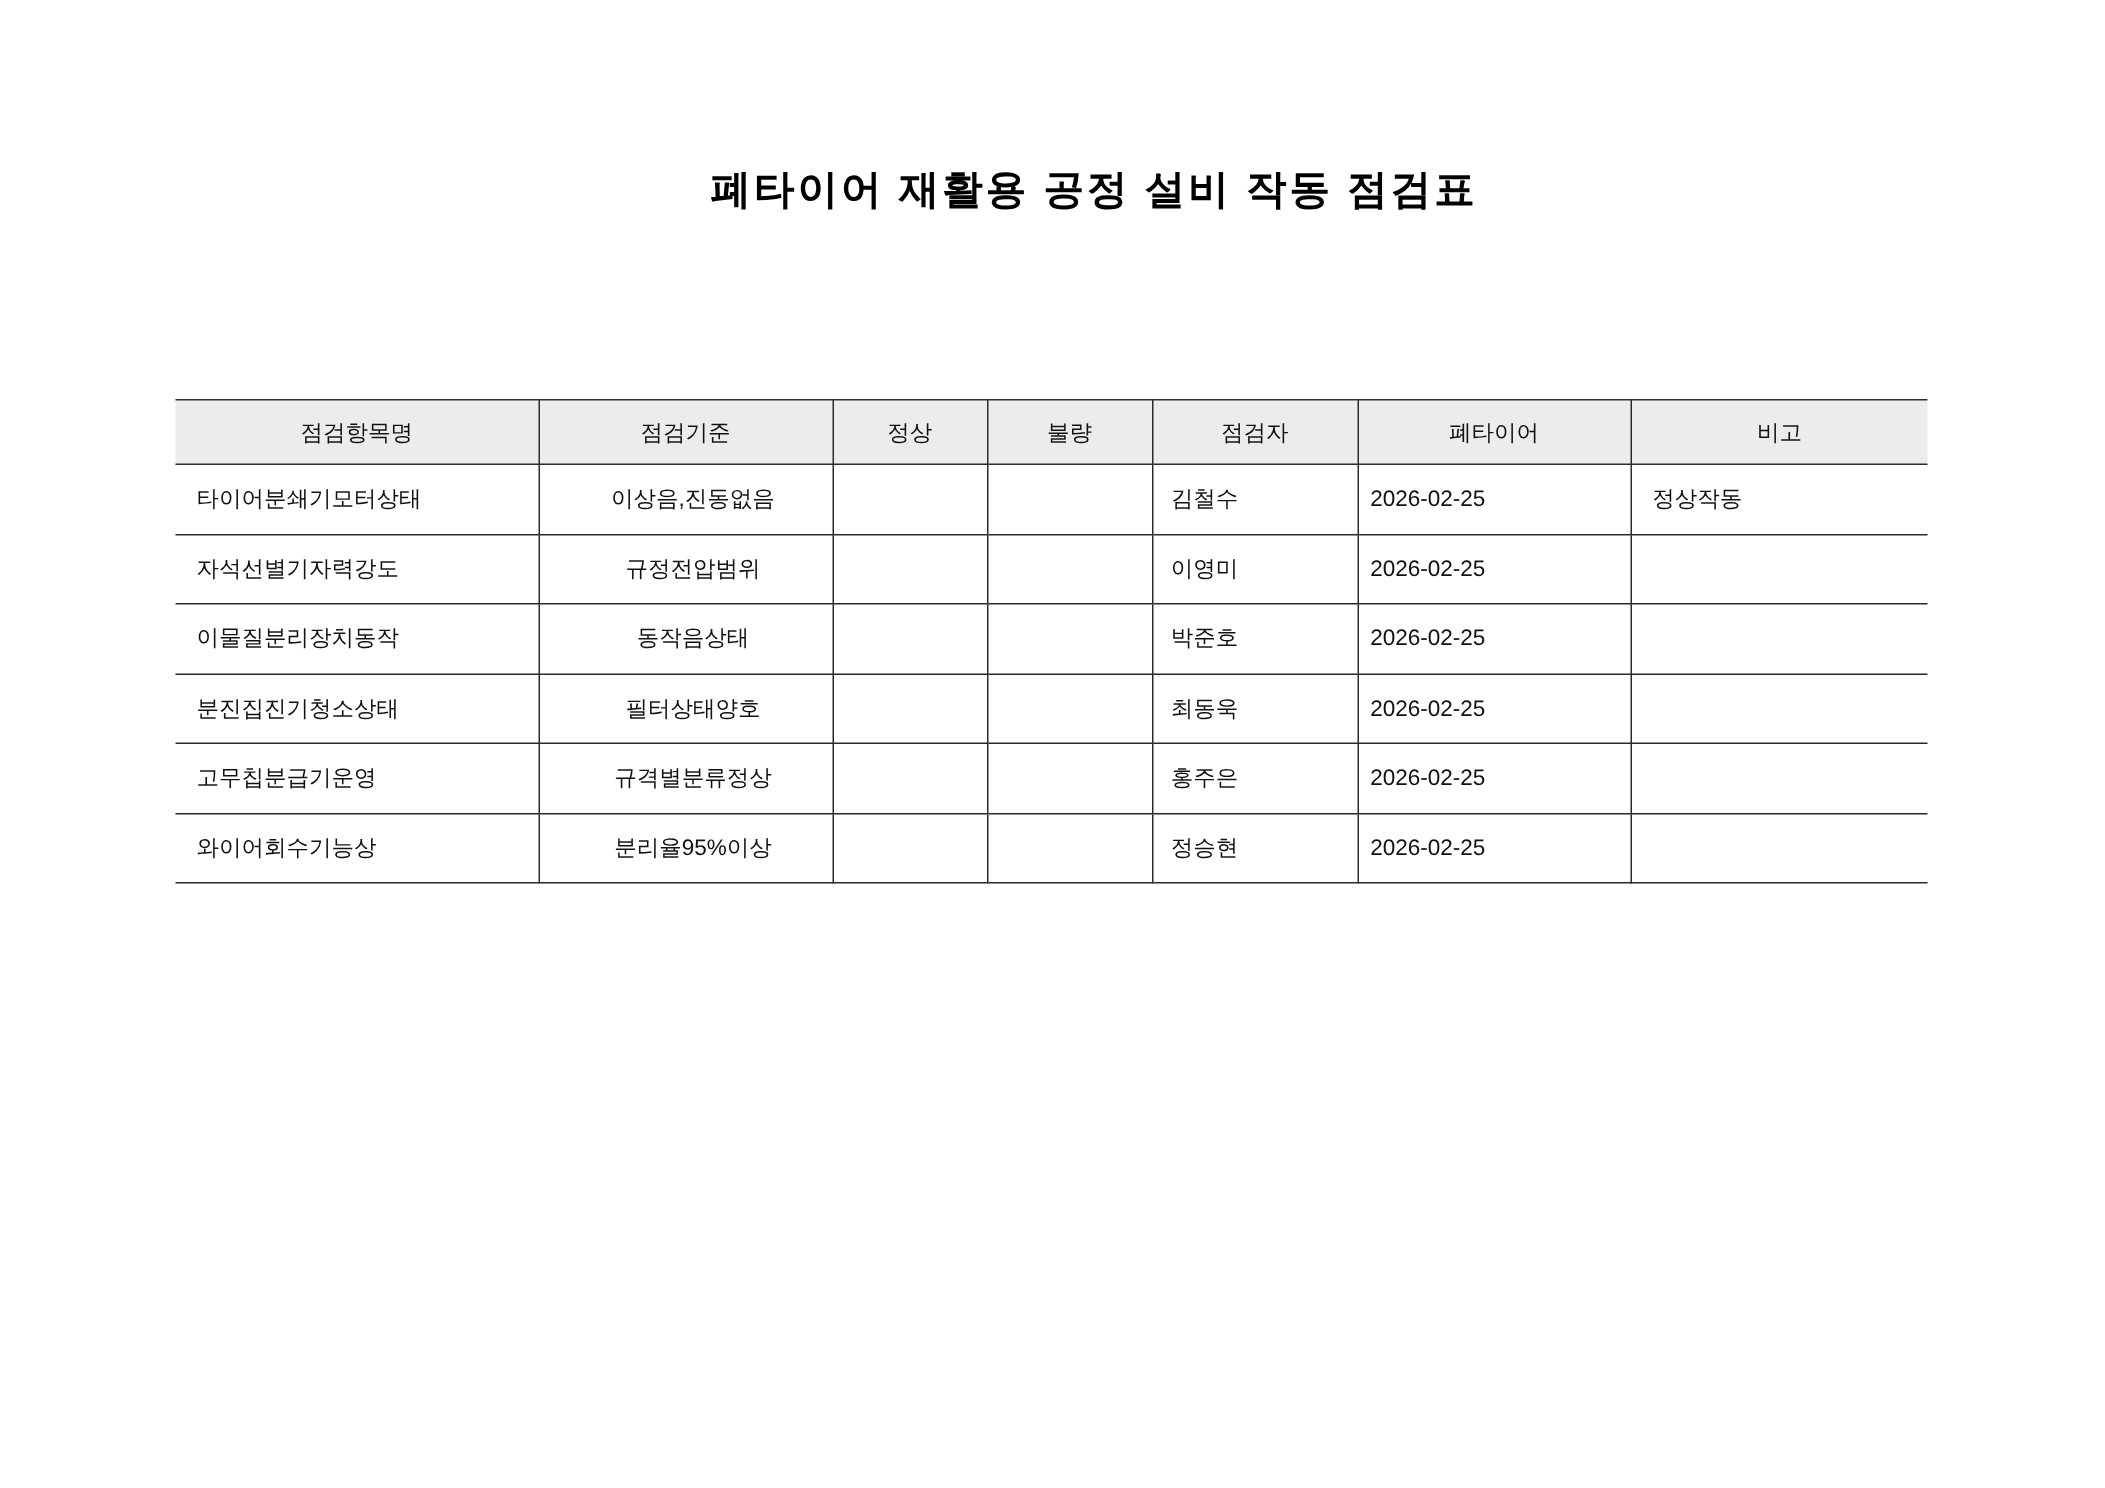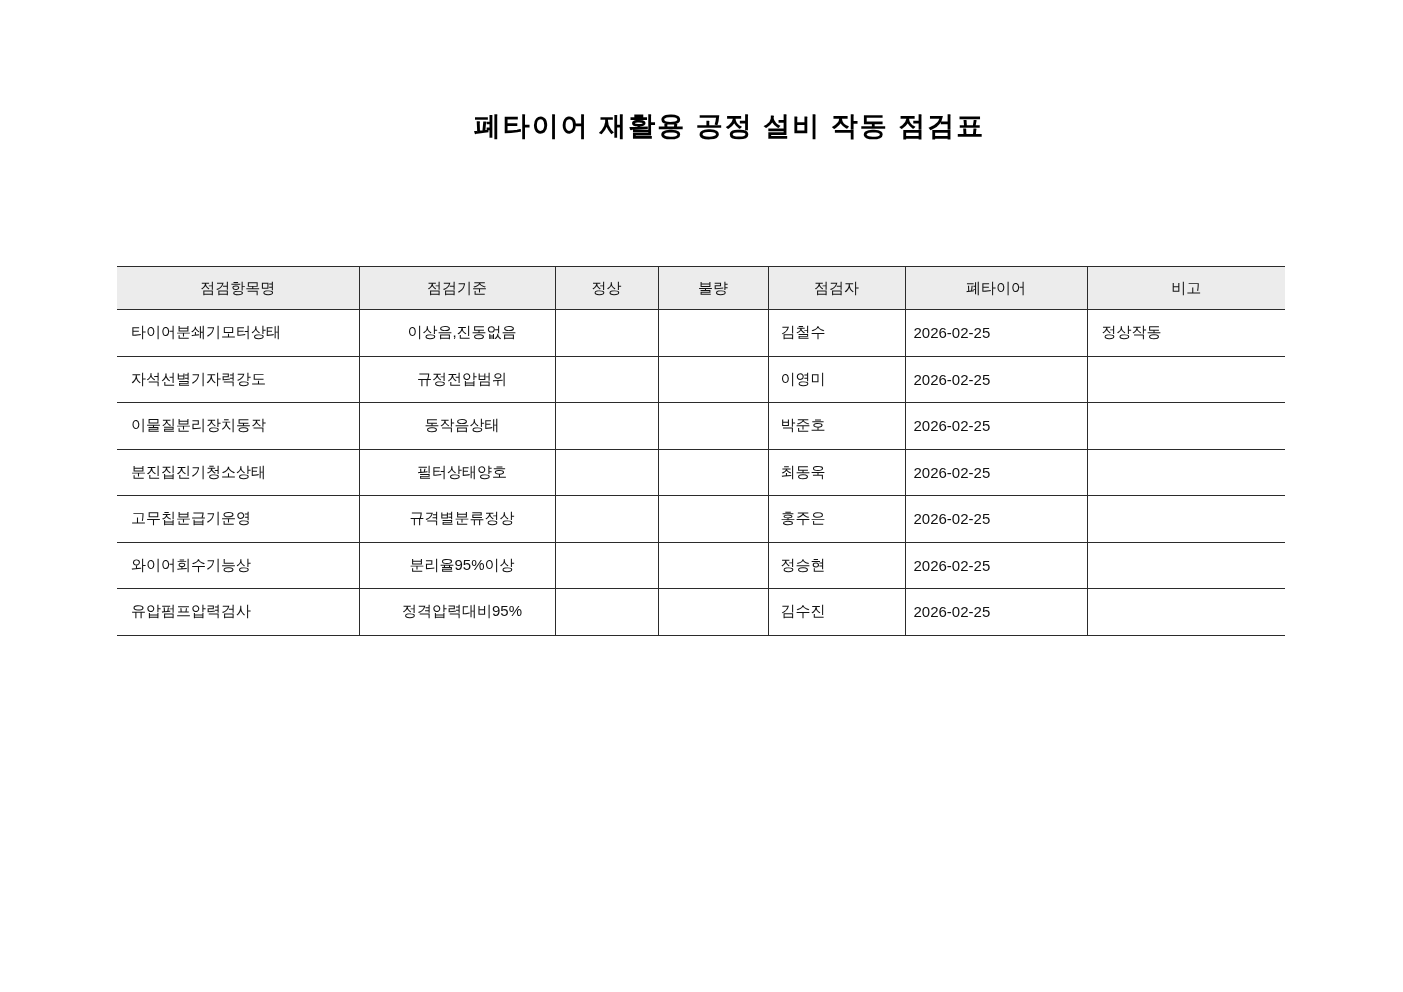--- a/index.html
+++ b/index.html
@@ -165,26 +165,17 @@
           </tr>
           <tr>
             <td class="item-cell sep text-left">와이어회수기능상</td>
             <td class="std-cell sep text-left">분리율95%이상</td>
             <td class="center sep"></td>
             <td class="center sep"></td>
             <td class="insp-cell sep text-left">정승현</td>
             <td class="date-cell sep text-left">2026-02-25</td>
             <td class="note-cell text-left"></td>
           </tr>
-          <tr>
-            <td class="item-cell sep text-left">유압펌프압력검사</td>
-            <td class="std-cell sep text-left">정격압력대비95%</td>
-            <td class="center sep"></td>
-            <td class="center sep"></td>
-            <td class="insp-cell sep text-left">김수진</td>
-            <td class="date-cell sep text-left">2026-02-25</td>
-            <td class="note-cell text-left"></td>
-          </tr>
         </tbody>
     </table>
   </div>
 
 </div>
 
 </body></html>

